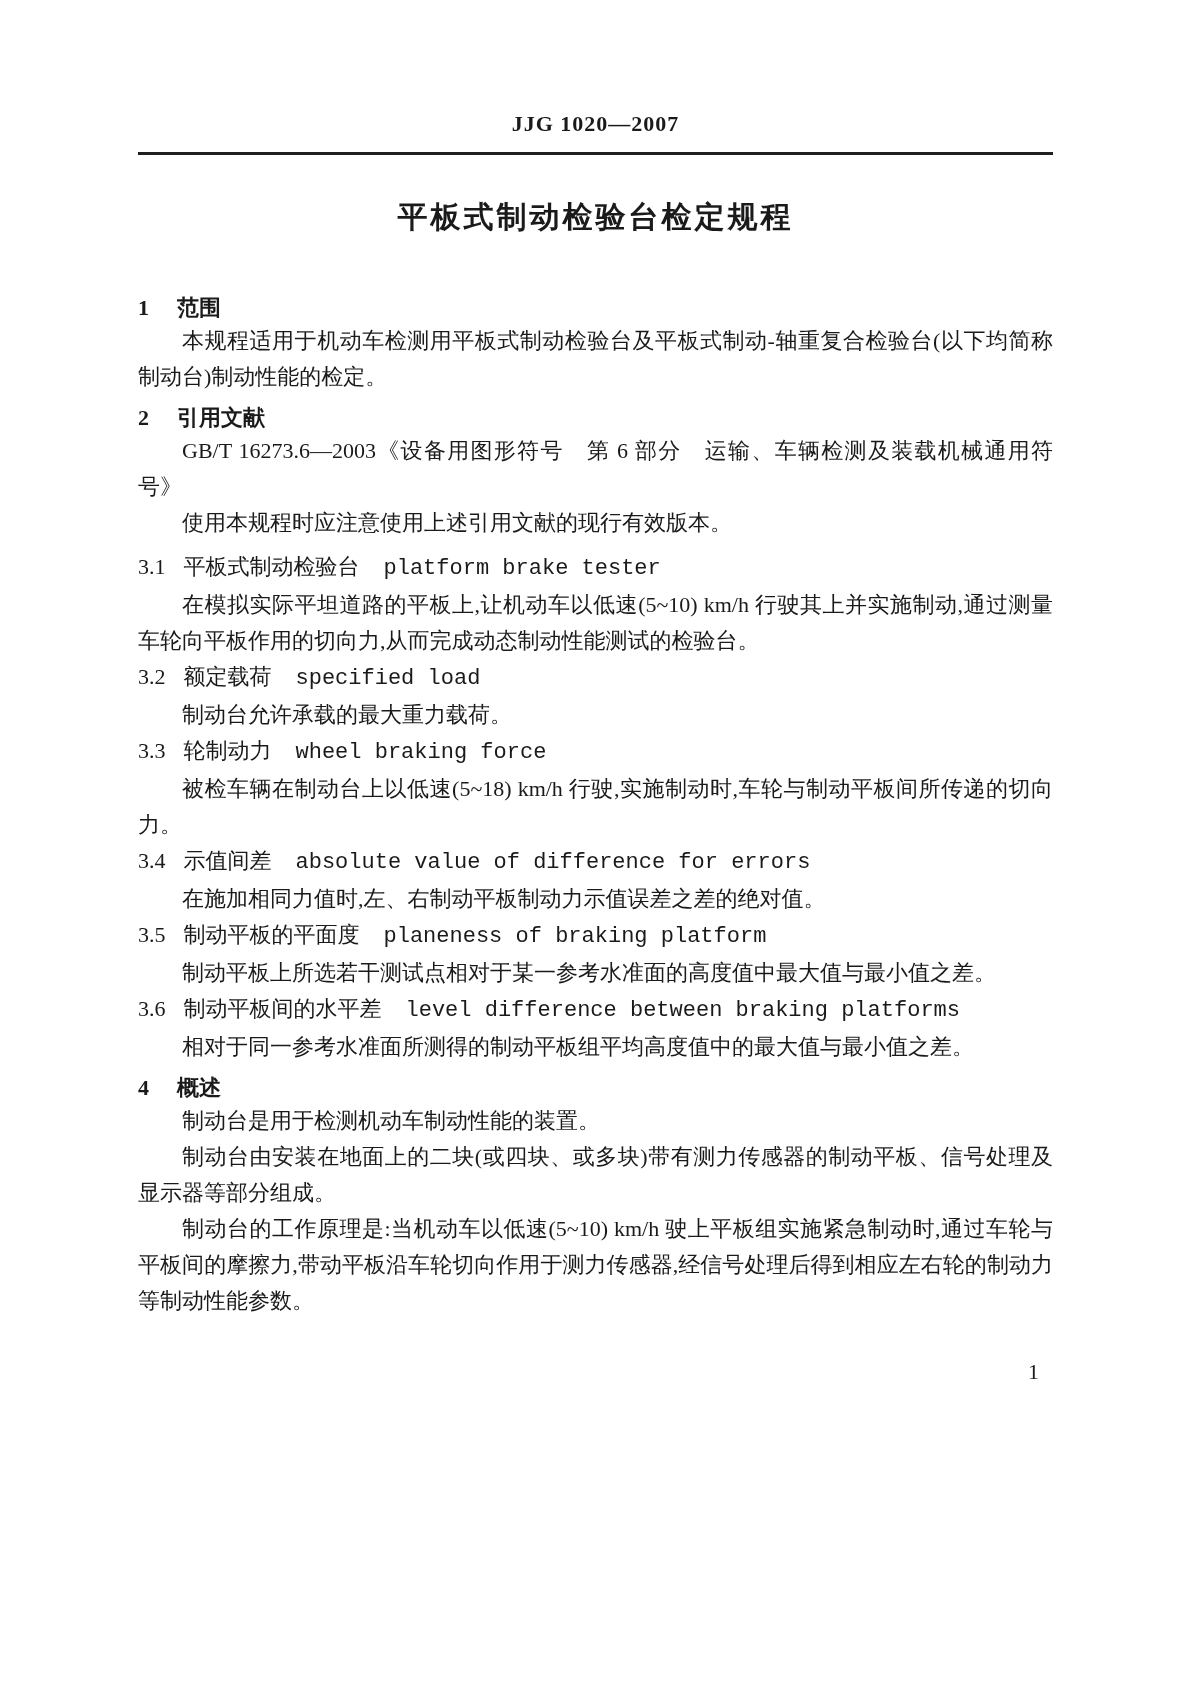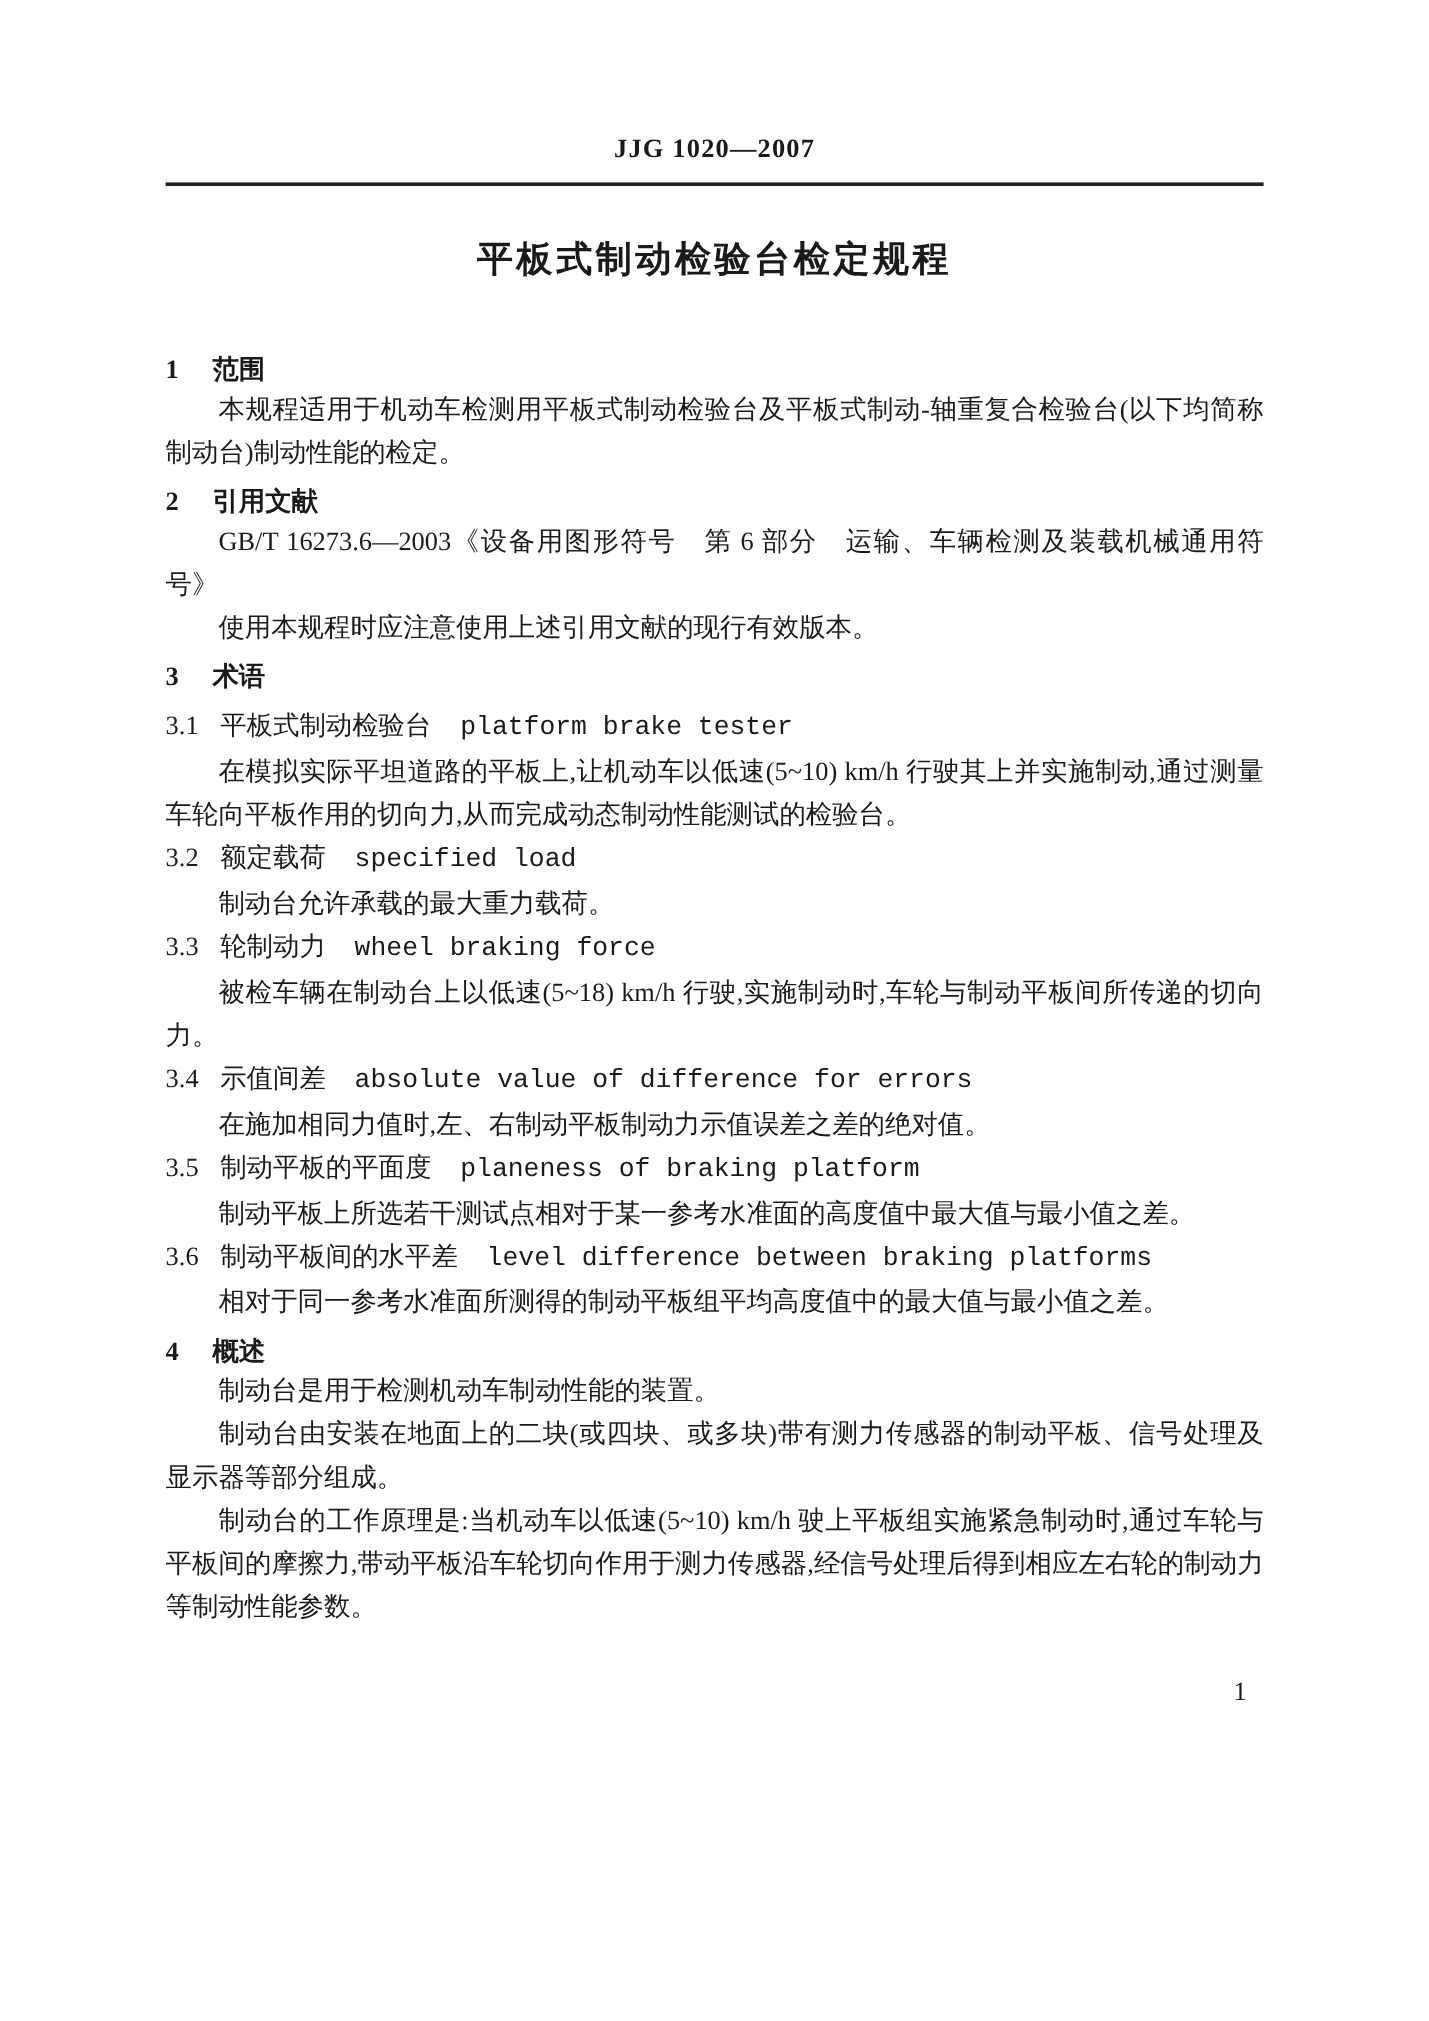--- a/index.html
+++ b/index.html
@@ -103,23 +103,20 @@
     <span class="sec-num">1</span><span>范围</span>
   </div>
   <p class="para mt-28">本规程适用于机动车检测用平板式制动检验台及平板式制动-轴重复合检验台(以下均简称制动台)制动性能的检定。</p>
 
   <div class="sec-heading mt-22">
     <span class="sec-num">2</span><span>引用文献</span>
   </div>
   <p class="para mt-22">GB/T 16273.6—2003《设备用图形符号　第 6 部分　运输、车辆检测及装载机械通用符号》</p>
   <p class="para">使用本规程时应注意使用上述引用文献的现行有效版本。</p>
 
-  <div class="sec-heading mt-22">
-    <span class="sec-num">3</span><span>术语</span>
-  </div>
 
   <div class="mt-22">
     <p class="term-line">
       <span class="t-num">3.1</span><span class="t-zh">平板式制动检验台</span><span class="t-en">platform brake tester</span>
     </p>
     <p class="para">在模拟实际平坦道路的平板上,让机动车以低速(5~10) km/h 行驶其上并实施制动,通过测量车轮向平板作用的切向力,从而完成动态制动性能测试的检验台。</p>
 
     <p class="term-line">
       <span class="t-num">3.2</span><span class="t-zh">额定载荷</span><span class="t-en">specified load</span>
     </p>

